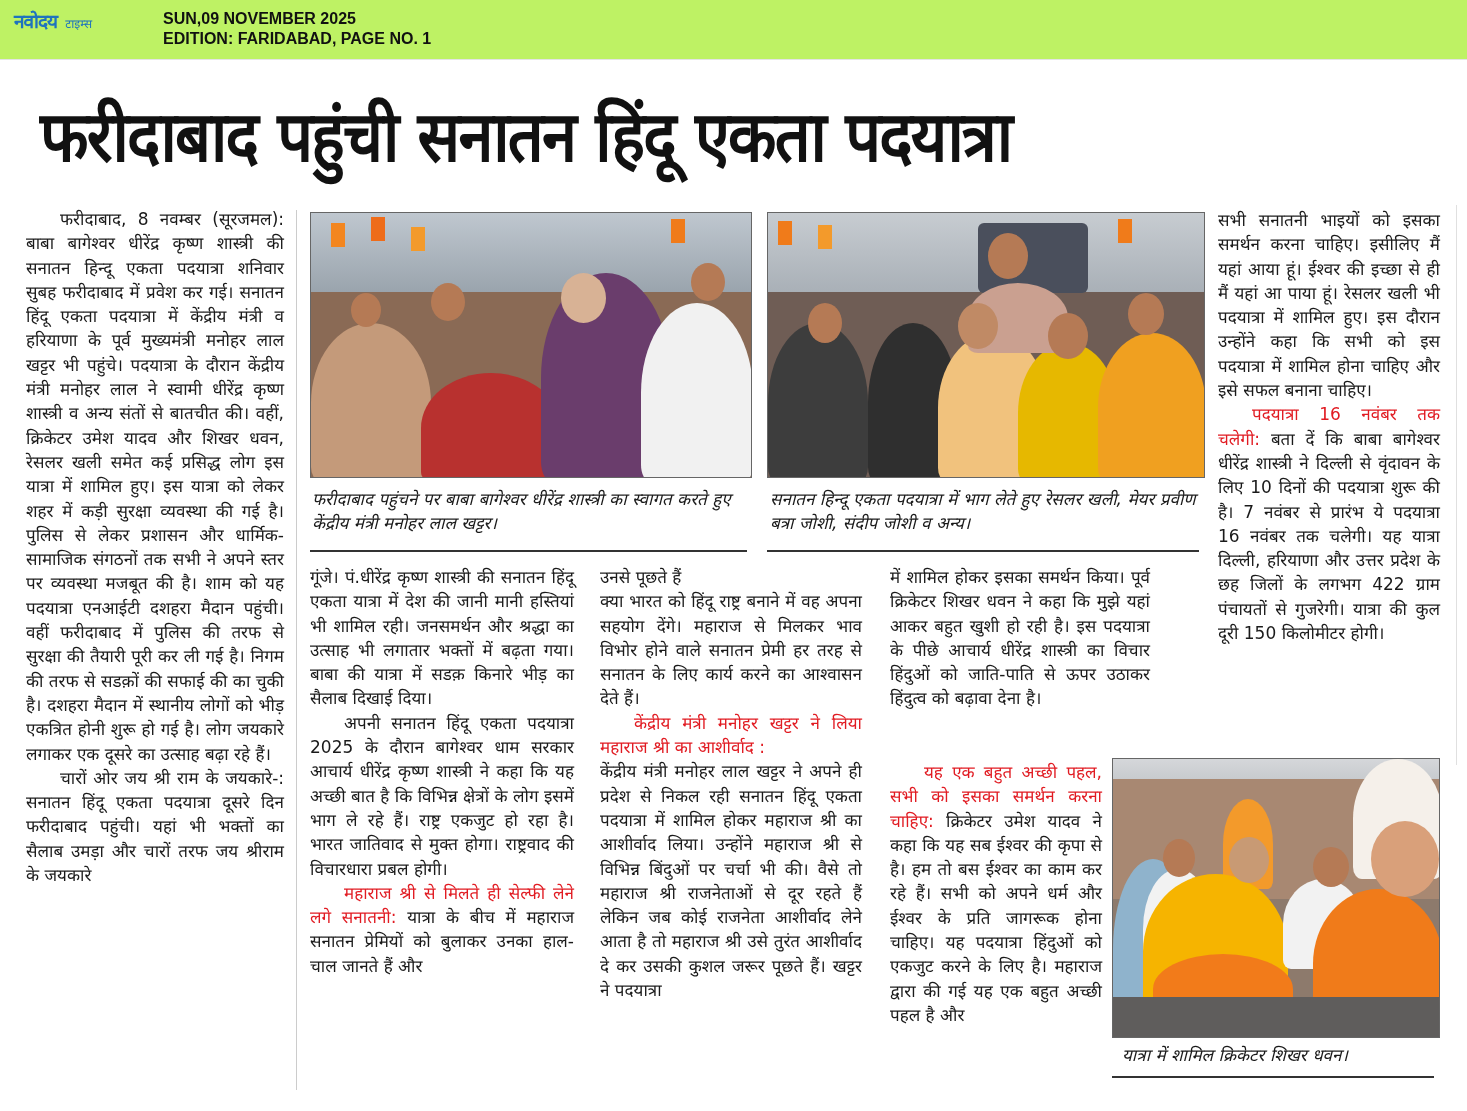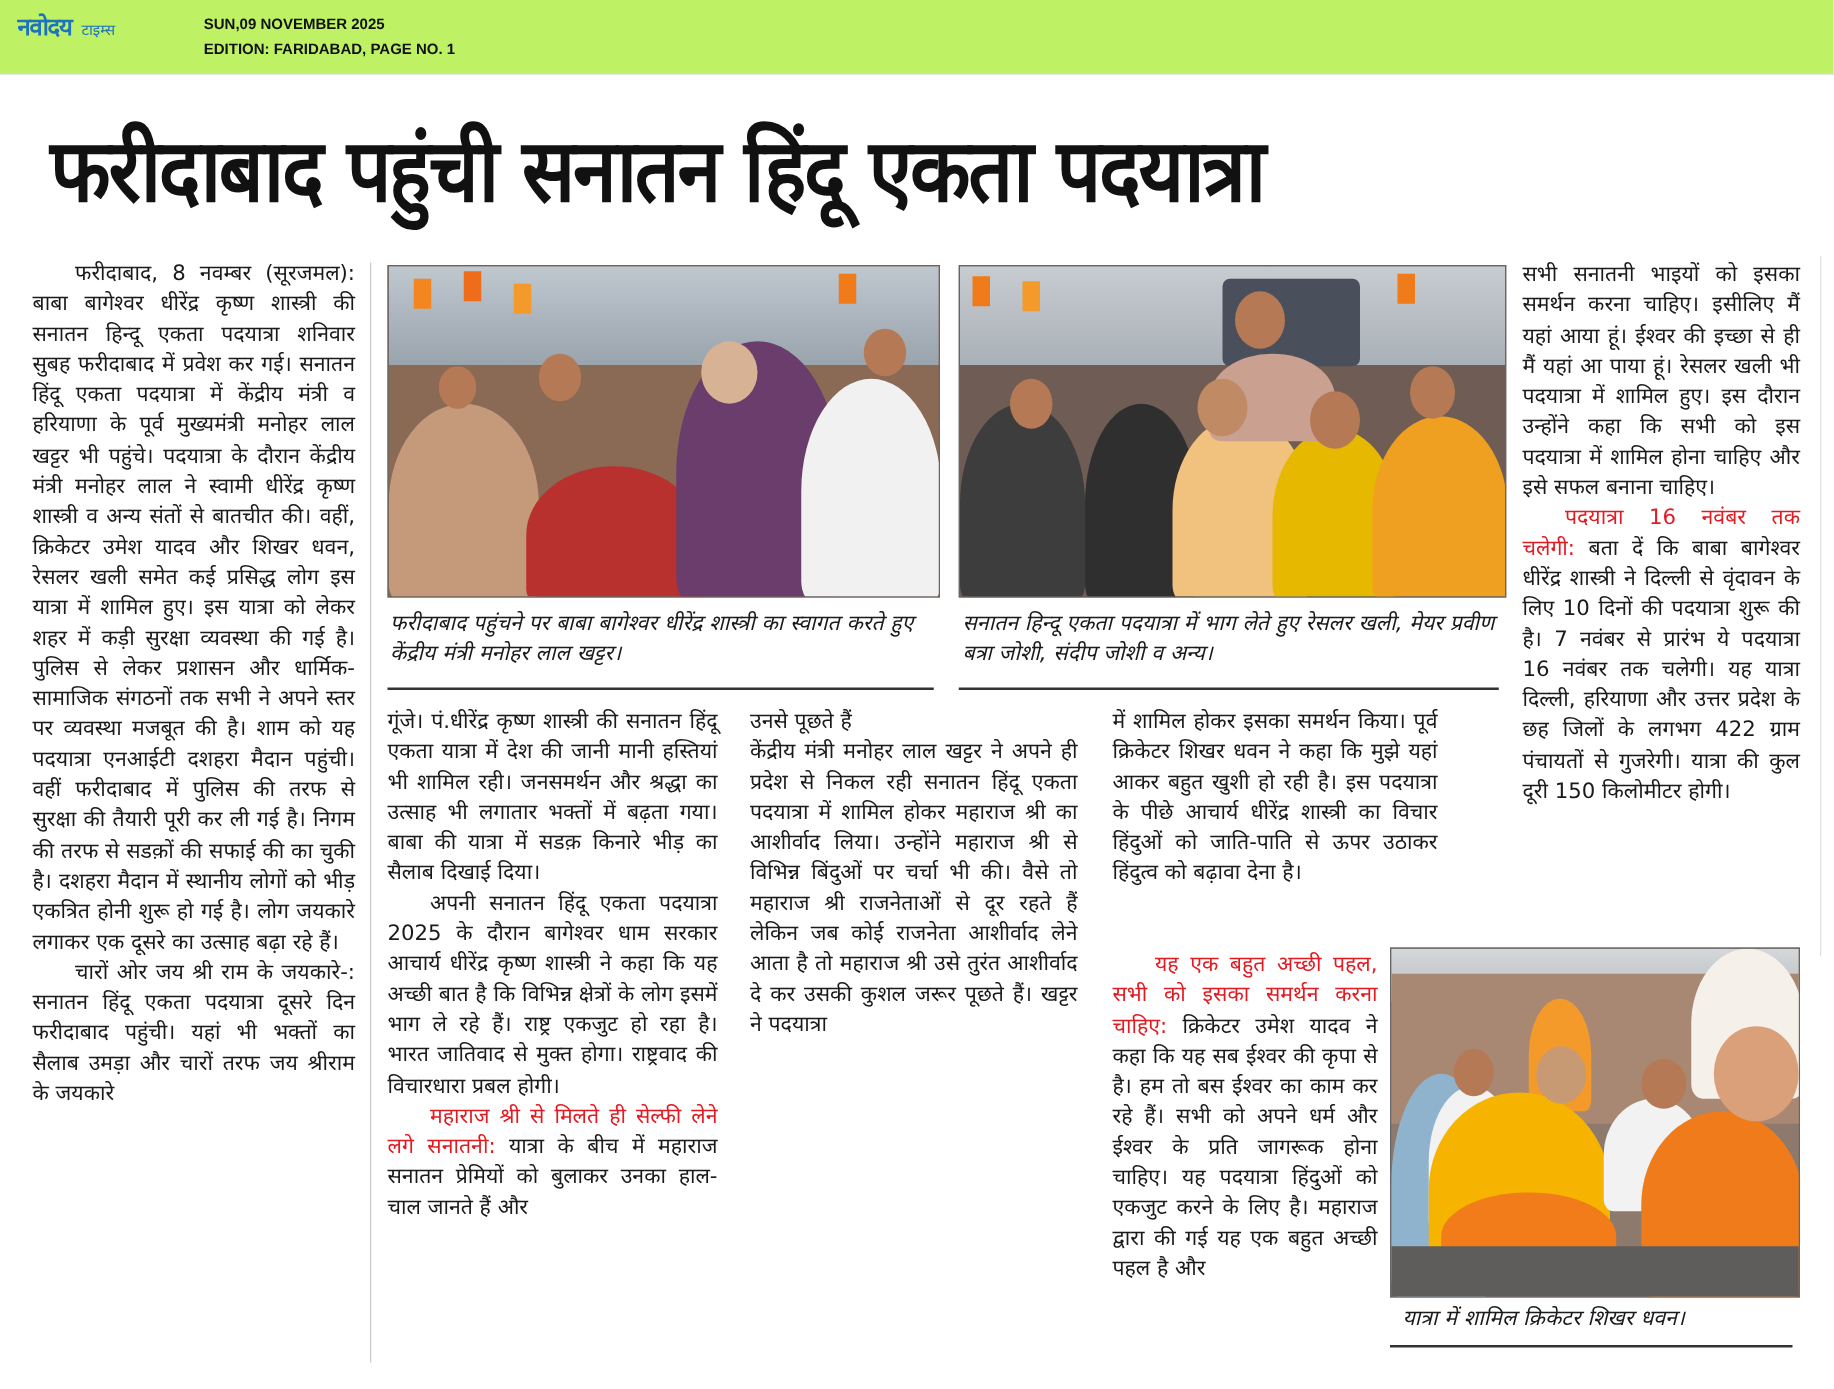--- a/index.html
+++ b/index.html
@@ -3,21 +3,21 @@
 <meta charset="utf-8">
 <style>
   * { box-sizing: border-box; margin: 0; padding: 0; }
   html, body { width: 1467px; height: 1111px; overflow: hidden; background: #ffffff; }
   body { font-family: "DejaVu Sans", "Liberation Sans", sans-serif; color: #1a1a1a; position: relative; }
 
   .topbar { position: absolute; left: 0; top: 0; width: 1467px; height: 60px; background: #bef264; border-bottom: 1px solid #e4e4e4; }
   .logo { position: absolute; left: 14px; top: 8px; display: flex; align-items: baseline; }
   .logo .main { font-size: 19px; font-weight: bold; color: #1e73be; letter-spacing: -1px; }
   .logo .sub { font-size: 12px; color: #1e73be; margin-left: 8px; }
-  .meta { position: absolute; left: 163px; top: 9px; font-family: "Liberation Sans", sans-serif; font-weight: bold; font-size: 12px; line-height: 20px; color: #111; }
+  .meta { position: absolute; left: 163px; top: 9px; font-family: "Liberation Sans", sans-serif; font-weight: bold; font-size: 16px; line-height: 20px; color: #111; }
 
   .headline { position: absolute; left: 40px; top: 92px; width: 1390px; height: 90px; font-size: 70px; line-height: 90px; font-weight: bold; color: #111; white-space: nowrap; letter-spacing: -2px; transform: scaleX(0.9); transform-origin: left; }
 
   .col { position: absolute; font-size: 17px; line-height: 24.3px; text-align: justify; color: #1a1a1a; }
   .col p { margin: 0; }
   .col .indent { text-indent: 2em; }
   .red { color: #e11b22; }
 
   .photo { position: absolute; overflow: hidden; border: 1px solid #666; }
   .photo .sky { position: absolute; left: 0; top: 0; right: 0; height: 30%; background: linear-gradient(180deg, #c8cdd2, #a8aeb4); }
@@ -92,20 +92,22 @@
 <div class="rule" style="left:767px; top:550px; width:432px;"></div>
 
 <div class="col" style="left:310px; top:565px; width:264px;">
   <p>गूंजे। पं.धीरेंद्र कृष्ण शास्त्री की सनातन हिंदू एकता यात्रा में देश की जानी मानी हस्तियां भी शामिल रही। जनसमर्थन और श्रद्धा का उत्साह भी लगातार भक्तों में बढ़ता गया। बाबा की यात्रा में सडक़ किनारे भीड़ का सैलाब दिखाई दिया।</p>
   <p class="indent">अपनी सनातन हिंदू एकता पदयात्रा 2025 के दौरान बागेश्वर धाम सरकार आचार्य धीरेंद्र कृष्ण शास्त्री ने कहा कि यह अच्छी बात है कि विभिन्न क्षेत्रों के लोग इसमें भाग ले रहे हैं। राष्ट्र एकजुट हो रहा है। भारत जातिवाद से मुक्त होगा। राष्ट्रवाद की विचारधारा प्रबल होगी।</p>
   <p class="indent"><span class="red">महाराज श्री से मिलते ही सेल्फी लेने लगे सनातनी:</span> <span>यात्रा के बीच में महाराज सनातन प्रेमियों को बुलाकर उनका हाल-चाल जानते हैं और</span></p>
 </div>
 
 <div class="col" style="left:600px; top:565px; width:262px;">
   <p style="text-align:left;">उनसे पूछते हैं</p>
+  <p>क्या भारत को हिंदू राष्ट्र बनाने में वह अपना सहयोग देंगे। महाराज से मिलकर भाव विभोर होने वाले सनातन प्रेमी हर तरह से सनातन के लिए कार्य करने का आश्वासन देते हैं।</p>
+  <p class="indent red">केंद्रीय मंत्री मनोहर खट्टर ने लिया महाराज श्री का आशीर्वाद :</p>
   <p>केंद्रीय मंत्री मनोहर लाल खट्टर ने अपने ही प्रदेश से निकल रही सनातन हिंदू एकता पदयात्रा में शामिल होकर महाराज श्री का आशीर्वाद लिया। उन्होंने महाराज श्री से विभिन्न बिंदुओं पर चर्चा भी की। वैसे तो महाराज श्री राजनेताओं से दूर रहते हैं लेकिन जब कोई राजनेता आशीर्वाद लेने आता है तो महाराज श्री उसे तुरंत आशीर्वाद दे कर उसकी कुशल जरूर पूछते हैं। खट्टर ने पदयात्रा</p>
 </div>
 
 <div class="col" style="left:890px; top:565px; width:260px;">
   <p>में शामिल होकर इसका समर्थन किया। पूर्व क्रिकेटर शिखर धवन ने कहा कि मुझे यहां आकर बहुत खुशी हो रही है। इस पदयात्रा के पीछे आचार्य धीरेंद्र शास्त्री का विचार हिंदुओं को जाति-पाति से ऊपर उठाकर हिंदुत्व को बढ़ावा देना है।</p>
 </div>
 <div class="col" style="left:890px; top:760px; width:212px;">
   <p class="indent"><span class="red">यह एक बहुत अच्छी पहल, सभी को इसका समर्थन करना चाहिए:</span> <span>क्रिकेटर उमेश यादव ने कहा कि यह सब ईश्वर की कृपा से है। हम तो बस ईश्वर का काम कर रहे हैं। सभी को अपने धर्म और ईश्वर के प्रति जागरूक होना चाहिए। यह पदयात्रा हिंदुओं को एकजुट करने के लिए है। महाराज द्वारा की गई यह एक बहुत अच्छी पहल है और</span></p>
 </div>
 

